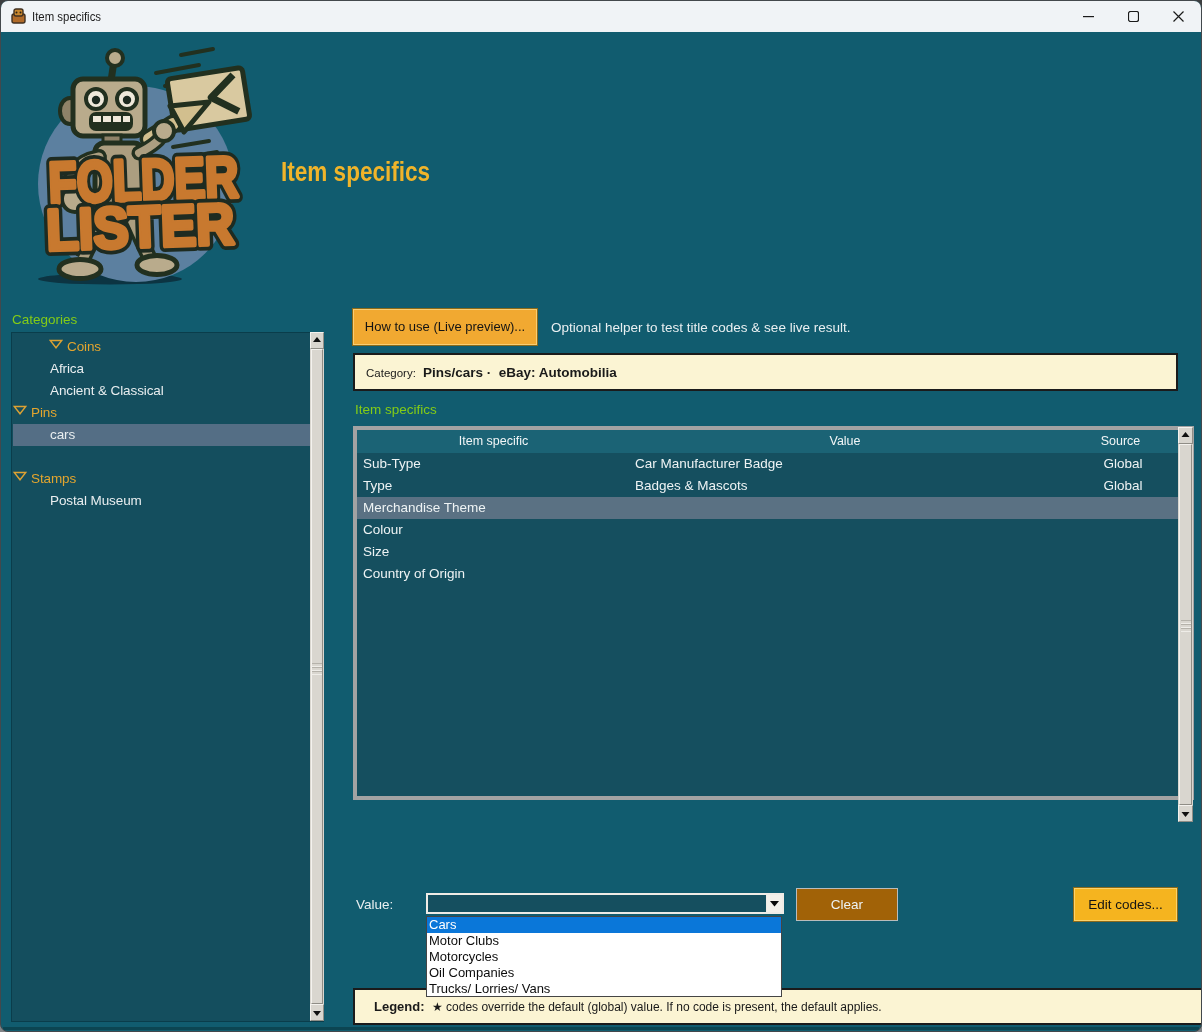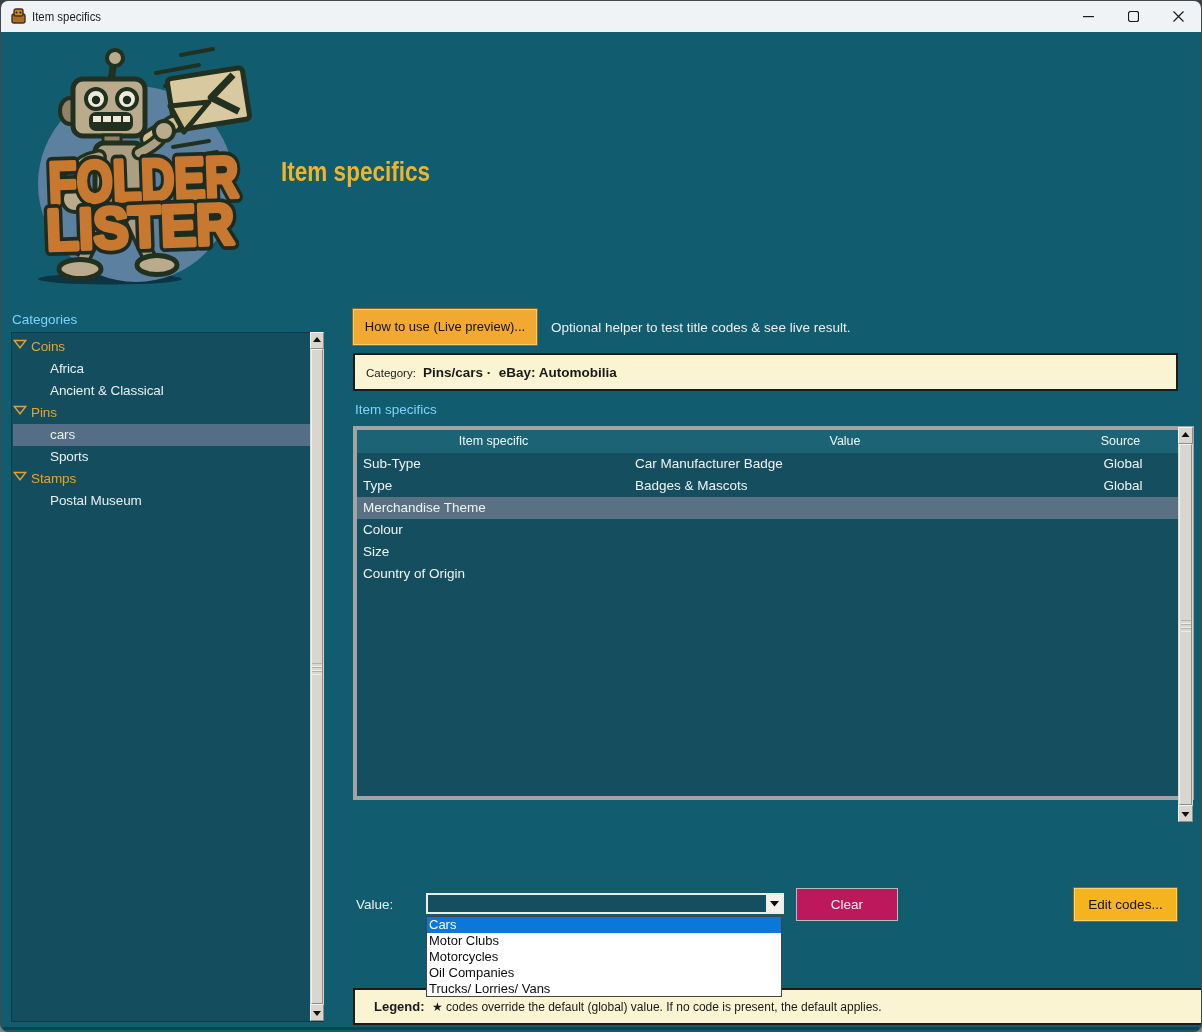--- a/index.html
+++ b/index.html
@@ -1,21 +1,21 @@
 <!DOCTYPE html>
 <html><head>
 <meta charset="utf-8">
 <style>
   html,body{margin:0;padding:0;}
   body{width:1202px;height:1032px;background:linear-gradient(180deg,#3c3e40 0%,#5a5d5f 40%,#828588 100%);font-family:"Liberation Sans",sans-serif;overflow:hidden;}
   .win{position:absolute;left:0;top:0;width:1200px;height:1030px;border:1px solid #43484c;border-radius:8px;overflow:hidden;background:#115c6f;}
   .titlebar{position:absolute;left:0;top:0;width:100%;height:31px;background:#f0f3f6;}
   .titletxt{position:absolute;left:31px;top:8.5px;font-size:12px;color:#1c1c1c;transform:scaleX(0.95);transform-origin:0 0;}
   .abs{position:absolute;}
-  .gold{color:#7dd3fc;}
+  .gold{color:#84cc16;}
   
   .listbox{position:absolute;left:10px;top:331px;width:313px;height:690px;background:#144e5e;border:1px solid #0a3d4b;box-sizing:border-box;}
   .trow{position:absolute;left:1px;width:297px;height:22px;line-height:22px;font-size:13.5px;color:#e9eef0;letter-spacing:-0.1px;box-sizing:border-box;}
   .trow.grp{color:#e3a52e;}
   .trow .tri{display:inline-block;margin:0 4px 2px 0px;}
   .trow.sel{background:#54708c;background:#546e85;}
   
   .sb{position:absolute;background:#d9d6cf;}
   .sbarrow{position:absolute;left:0;width:14px;height:17px;background:#d9d6cf;border:1px solid;border-color:#f4f2ee #8f8d86 #8f8d86 #f4f2ee;box-sizing:border-box;}
   .grip{position:absolute;left:2px;width:10px;height:2px;border-top:1px solid #b5b2aa;border-bottom:1px solid #efede8;}
@@ -35,30 +35,29 @@
   .dditem.hl{background:#0a77d9;color:#fff;}
 </style>
 </head>
 <body>
 <div class="win">
 
   <div class="abs" style="left:280px;top:156px;font-size:27px;font-weight:bold;color:#f0b42a;transform:scaleX(0.835);transform-origin:0 0;">Item specifics</div>
 
   <div class="abs gold" style="left:11px;top:311px;font-size:13.5px;">Categories</div>
   <div class="listbox">
-    <div class="trow grp" style="top:3px;"><svg class="tri" width="14" height="10">
+    <div class="trow grp" style="top:3px;margin-left:36px;"><svg class="tri" width="14" height="10">
           <path d="M1.2 1.5 H12.8 L7 8.8 Z" fill="none" stroke="#dda233" stroke-width="1.4"></path>
         </svg>Coins</div>
     <div class="trow" style="top:25px;padding-left:37px;">Africa</div>
     <div class="trow" style="top:47px;padding-left:37px;">Ancient &amp; Classical</div>
     <div class="trow grp" style="top:69px;"><svg class="tri" width="14" height="10">
           <path d="M1.2 1.5 H12.8 L7 8.8 Z" fill="none" stroke="#dda233" stroke-width="1.4"></path>
         </svg>Pins</div>
     <div class="trow sel" style="top:91px;padding-left:37px;">cars</div>
-    <div class="trow" style="top:113px;padding-left:37px;">Sports</div>
     <div class="trow grp" style="top:135px;"><svg class="tri" width="14" height="10">
           <path d="M1.2 1.5 H12.8 L7 8.8 Z" fill="none" stroke="#dda233" stroke-width="1.4"></path>
         </svg>Stamps</div>
     <div class="trow" style="top:157px;padding-left:37px;">Postal Museum</div>
   </div>
 
   <div class="sb" style="left:309px;top:331px;width:14px;height:689px;"></div>
   <div class="sbarrow" style="left:309px;top:331px;"><svg width="12" height="15">
         <path d="M6 4 L10 9 H2 Z" fill="#111"></path>
       </svg></div>
@@ -130,21 +129,21 @@
         <path d="M0 0 H9 L4.5 5.5 Z" fill="#090909"></path>
       </svg>
   </div>
   <div class="dd">
     <div class="dditem hl">Cars</div>
     <div class="dditem">Motor Clubs</div>
     <div class="dditem">Motorcycles</div>
     <div class="dditem">Oil Companies</div>
     <div class="dditem">Trucks/ Lorries/ Vans</div>
   </div>
-  <div class="abs" style="left:795px;top:887px;width:102px;height:33px;background:#be185d;border:1px solid #b9bcbc;box-sizing:border-box;text-align:center;line-height:31px;font-size:13.5px;color:#eef3f4;">Clear</div>
+  <div class="abs" style="left:795px;top:887px;width:102px;height:33px;background:#a16207;border:1px solid #b9bcbc;box-sizing:border-box;text-align:center;line-height:31px;font-size:13.5px;color:#eef3f4;">Clear</div>
   <div class="btn-amber" style="left:1072px;top:886px;width:105px;height:35px;line-height:33px;font-size:13.5px;background:#f5b41f;">Edit codes...</div>
 
   <div class="cream" style="left:352px;top:987px;width:942px;height:37px;">
     <span style="position:absolute;left:19px;top:9px;font-size:13px;font-weight:bold;">Legend:</span>
     <span style="position:absolute;left:77px;top:10px;font-size:12px;">★ codes override the default (global) value. If no code is present, the default applies.</span>
   </div>
 
   <svg class="abs" style="left:22px;top:40px;" width="350" height="250" viewBox="0 0 350 250">
     <ellipse cx="87" cy="238" rx="72" ry="5.5" fill="#0c3442"></ellipse>
     <circle cx="113" cy="143" r="98" fill="#5c80a0"></circle>

